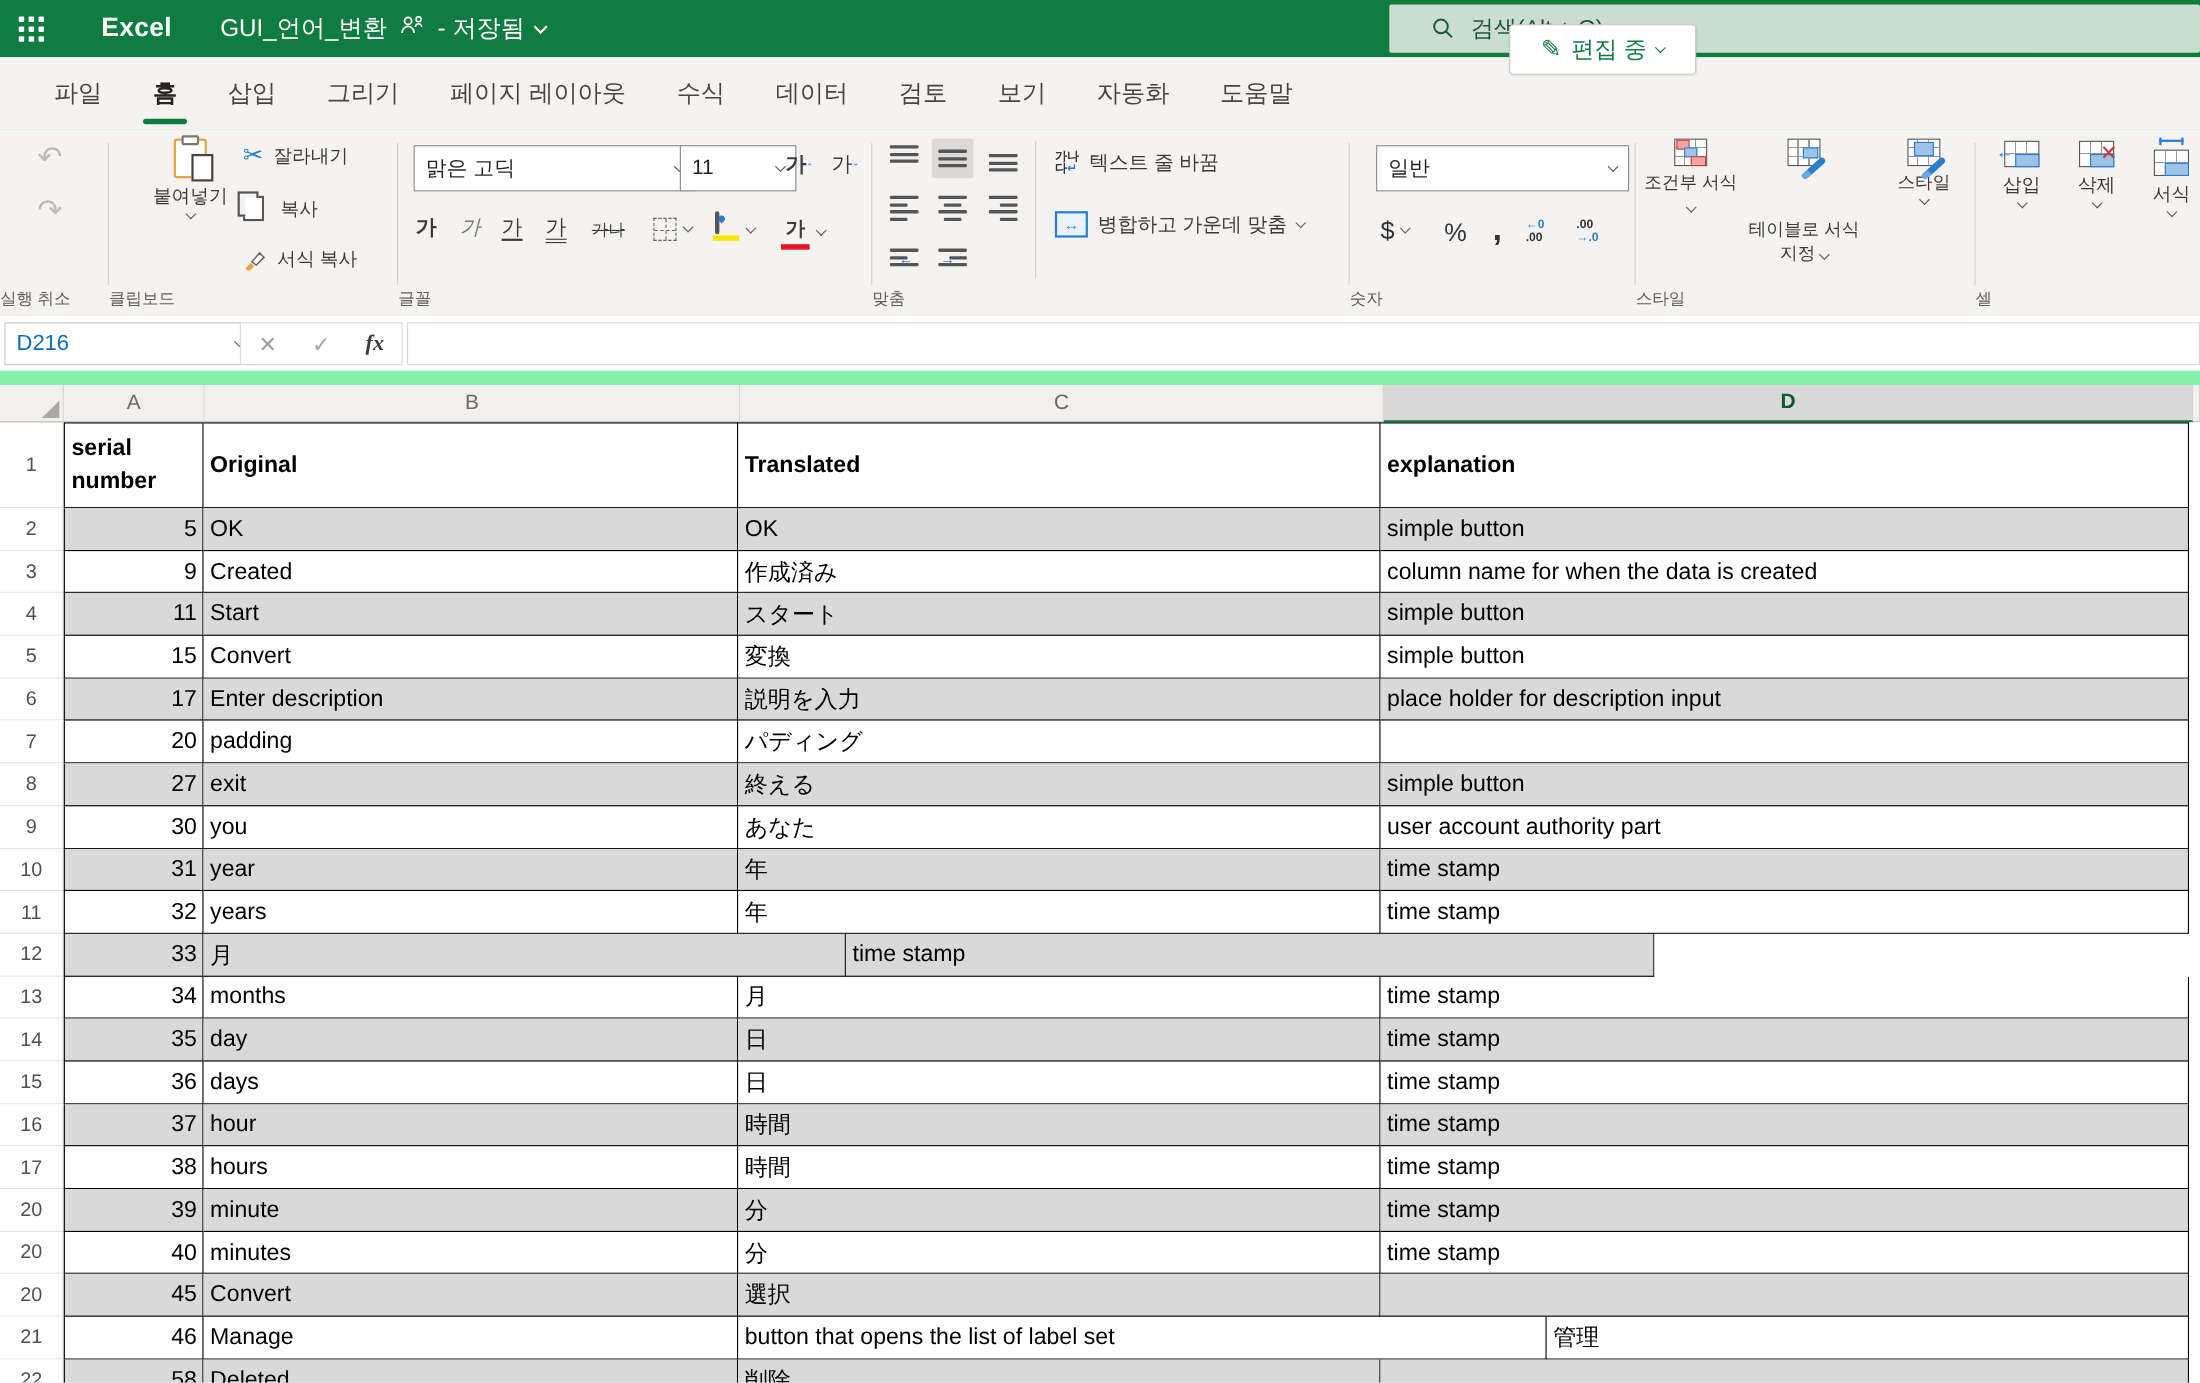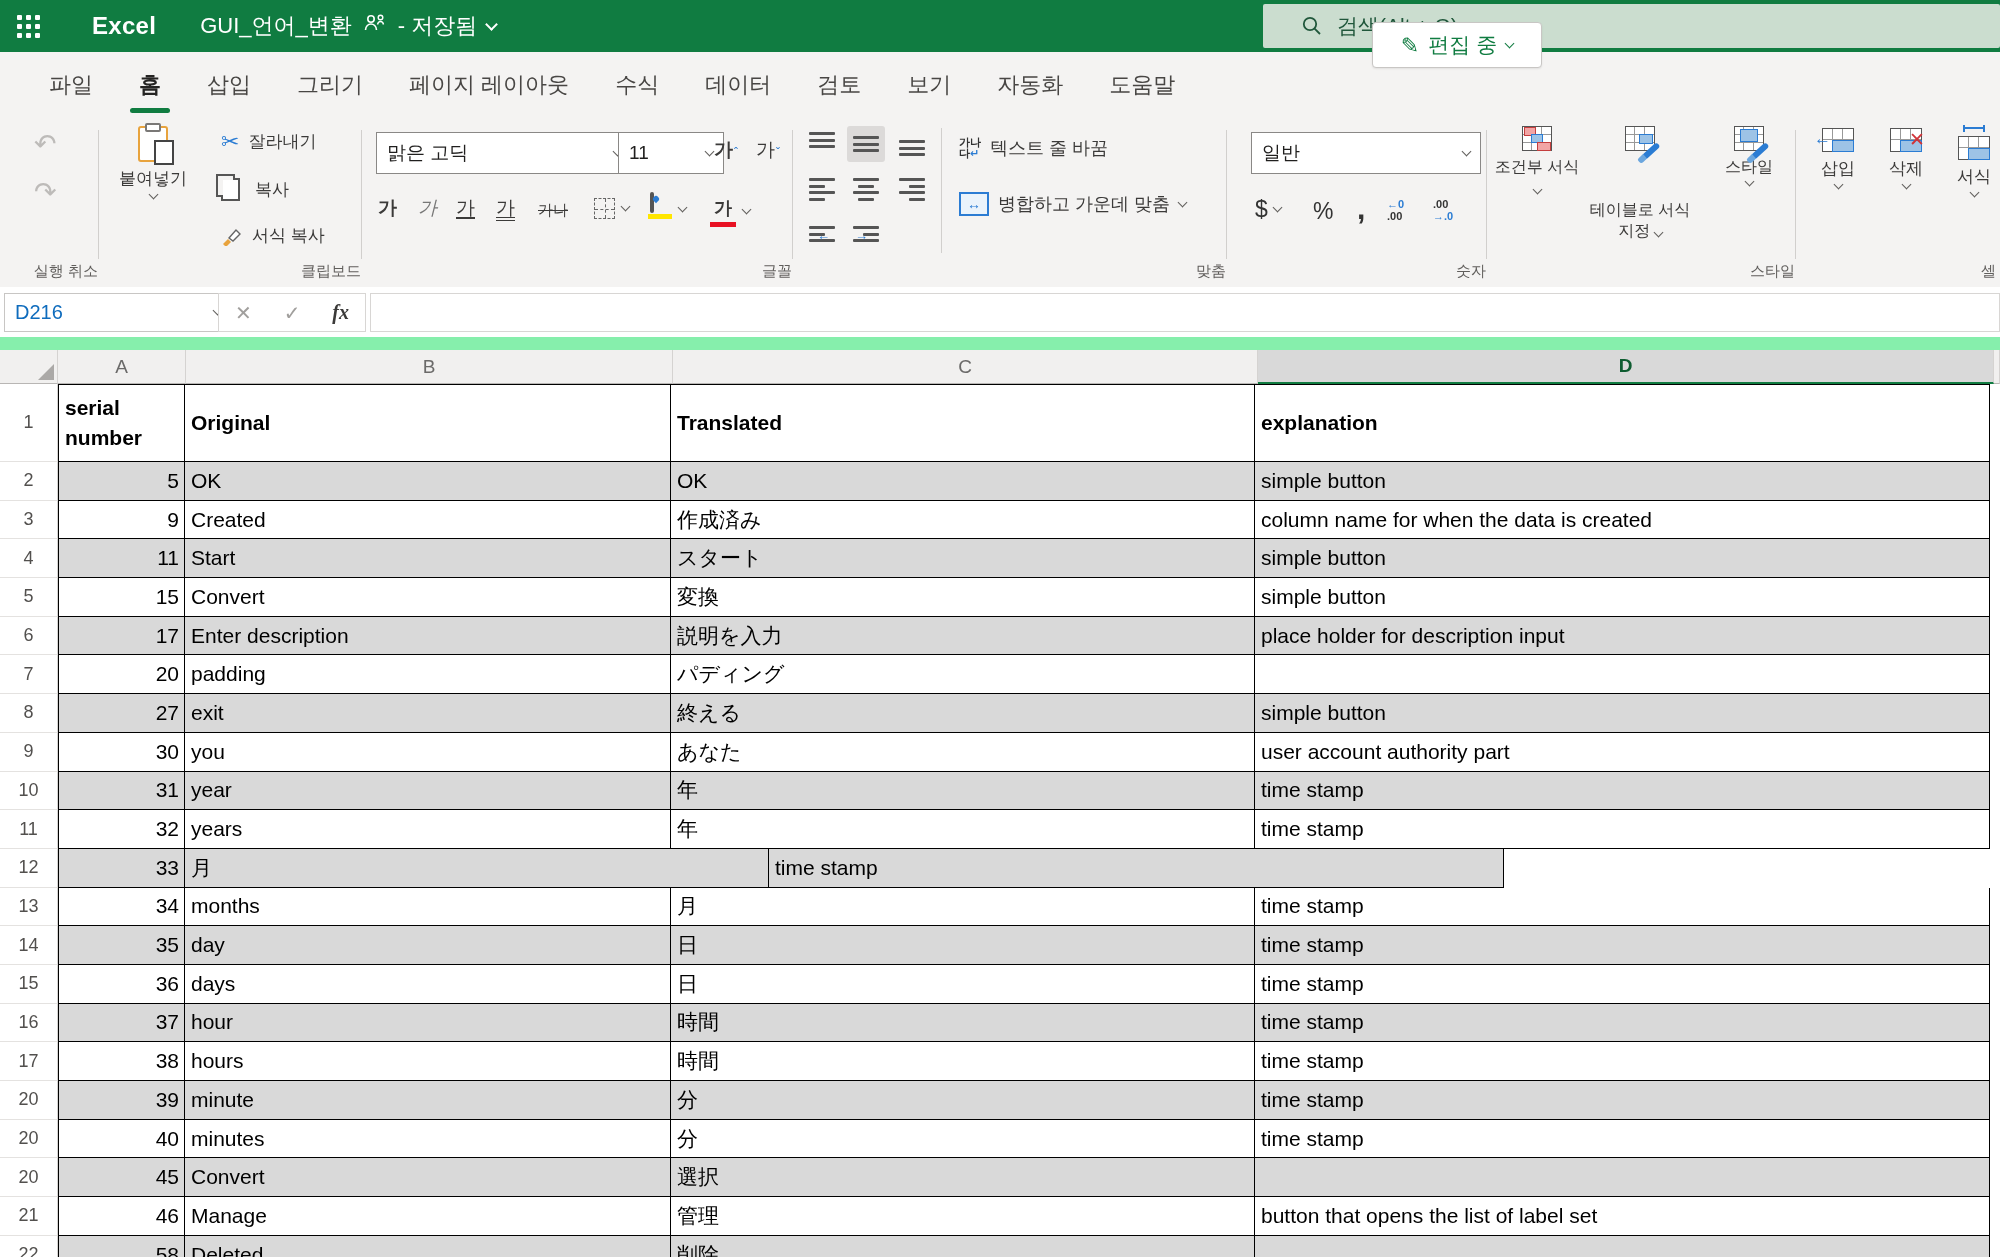--- a/index.html
+++ b/index.html
@@ -22,21 +22,21 @@
   
   .tabbar{position:absolute;top:52px;left:0;right:0;height:66px;background:#F4F3F2;display:flex;align-items:center;padding-left:26px;}
   .tab{position:relative;padding:0 23px;font-size:22px;color:#484644;height:100%;display:flex;align-items:center;cursor:pointer;}
   .tab.sel{font-weight:700;color:#252423;}
   .tab.sel::after{content:"";position:absolute;left:50%;transform:translateX(-50%);bottom:5px;width:40px;height:5px;background:#107C41;border-radius:3px;}
   .edit-btn{position:absolute;left:1372px;top:22px;width:168px;height:44px;background:#fff;border:1px solid #c8c6c4;border-radius:4px;box-shadow:0 1px 2px rgba(0,0,0,.08);display:flex;align-items:center;justify-content:center;gap:9px;color:#107C41;font-size:21px;cursor:pointer;}
 
   
   .ribbon{position:absolute;top:118px;left:0;right:0;height:169px;background:#F4F3F2;border-bottom:1px solid #D8D6D4;}
   .grp{position:absolute;top:0;height:100%;}
-  .grp-label{position:absolute;bottom:6px;left:0;right:0;text-align:right;font-size:15px;color:#605E5C;white-space:nowrap;}
+  .grp-label{position:absolute;bottom:6px;left:0;right:0;text-align:left;font-size:15px;color:#605E5C;white-space:nowrap;}
   .vdiv{position:absolute;top:12px;bottom:28px;width:1px;background:#D1CFCD;}
   .rbtn{display:flex;align-items:center;gap:9px;font-size:17px;color:#3b3a39;cursor:pointer;white-space:nowrap;}
   .icon-glyph{font-family:"DejaVu Sans",sans-serif;}
 
   
   .undo-ic,.redo-ic{font-size:27px;color:#BDBBB9;line-height:1;cursor:pointer;}
 
   
   .paste-ic{position:relative;width:26px;height:32px;border:2px solid #E8A33D;border-radius:3px;background:#fff;}
   .paste-ic::before{content:"";position:absolute;left:50%;top:-5px;transform:translateX(-50%);width:12px;height:5px;background:#fff;border:2px solid #7a7876;border-radius:2px;}
@@ -198,21 +198,21 @@
   <div class="ribbon">
 
     <div class="grp" style="left:0;width:98px;">
       <div class="undo-ic icon-glyph" style="position:absolute;left:34px;top:12px;">↶</div>
       <div class="redo-ic icon-glyph" style="position:absolute;left:34px;top:60px;">↷</div>
       <div class="grp-label">실행 취소</div>
     </div>
     <div class="vdiv" style="left:98px;"></div>
 
     <div class="grp" style="left:99px;width:262px;">
-      <div class="stack-item" style="left:8px;top:8px;width:92px;">
+      <div class="stack-item" style="left:28px;top:8px;width:92px;">
         <div class="paste-ic"></div>
         <span class="lbl">붙여넣기</span>
         <span class="chev sm"></span>
       </div>
       <div class="rbtn" style="position:absolute;left:122px;top:12px;">
         <span class="scissors icon-glyph">✂</span>
         <span>잘라내기</span>
       </div>
       <div class="rbtn" style="position:absolute;left:122px;top:60px;">
         <span class="copy-ic"></span>
@@ -618,22 +618,22 @@
     <div class="cell cb">Convert</div>
     <div class="cell cc">選択</div>
     <div class="cell cd"></div>
     <div class="cell ce"></div>
   </div>
 
   <div class="sheet-row">
     <div class="cell rowhead">21</div>
     <div class="cell ca">46</div>
     <div class="cell cb">Manage</div>
+    <div class="cell cd">button that opens the list of label set</div>
     <div class="cell cc">管理</div>
-    <div class="cell cd">button that opens the list of label set</div>
     <div class="cell ce"></div>
   </div>
 
   <div class="sheet-row shaded">
     <div class="cell rowhead">22</div>
     <div class="cell ca">58</div>
     <div class="cell cb">Deleted</div>
     <div class="cell cc">削除</div>
     <div class="cell cd"></div>
     <div class="cell ce"></div>

